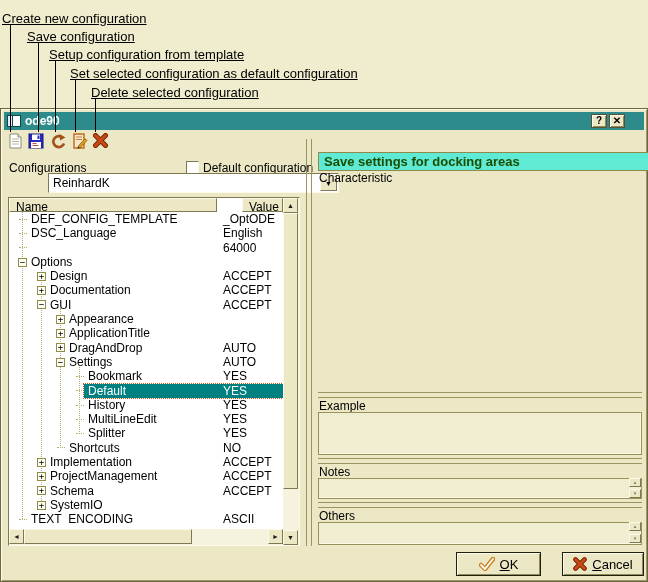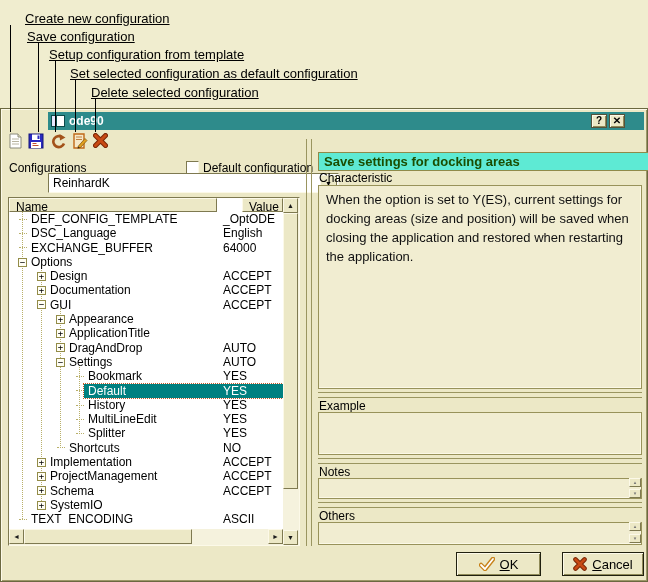--- a/index.html
+++ b/index.html
@@ -9,21 +9,21 @@
 
   
   .an { position:absolute; font-size:13px; color:#000; text-decoration:underline; white-space:nowrap; z-index:30; }
   .anline { position:absolute; width:1px; background:#000; z-index:30; }
 
   
   #dialog { position:absolute; left:0; top:108px; width:648px; height:474px; background:#ece8c6;
             border:1px solid #6b6840; box-shadow: inset 1px 1px 0 #fcf9e8, inset -1px -1px 0 #9d9768; }
 
   #titlebar { position:absolute; left:3px; top:3px; right:3px; height:18px; background:#2e8b8b;
-              display:flex; align-items:center; padding-left:3px;margin-left:44px; }
+              display:flex; align-items:center; padding-left:3px; }
   #titlebar .ttl { color:#fff; font-weight:bold; font-size:12px; margin-left:4px; }
   .tbtn { position:absolute; top:2px; width:16px; height:14px; background:#ece8c6; border:1px solid #55523a;
           box-shadow: inset 1px 1px 0 #fcf9e8, inset -1px -1px 0 #8f8a58;
           font-size:10px; font-weight:bold; text-align:center; line-height:12px; cursor:default; }
   #appicon { width:14px; height:12px; background:#fff; border:1px solid #0c4a4a; position:relative; }
   #appicon::before { content:""; position:absolute; left:0; top:0; width:4px; height:10px; background:#e8e8ff; border-right:1px solid #0c4a4a; }
 
   
   .tool { position:absolute; top:23px; width:18px; height:17px; display:flex; align-items:center; justify-content:center; }
 
@@ -85,21 +85,21 @@
   .fbtn { position:absolute; top:443px; height:24px; background:#ece8c6; border:1px solid #20200f;
           box-shadow: inset 1px 1px 0 #fcf9e8, inset -1px -1px 0 #8f8a58;
           font-size:13px; display:flex; align-items:center; justify-content:center; gap:5px; }
   .fbtn .ac { text-decoration:underline; }
 </style>
 </head>
 <body>
 
 <div id="page">
 
-  <div class="an" style="left:2px;  top:11px;margin-left:23px;">Create new configuration</div>
+  <div class="an" style="left:2px;  top:11px;">Create new configuration</div>
   <div class="an" style="left:27px; top:29px;">Save configuration</div>
   <div class="an" style="left:49px; top:47px;">Setup configuration from template</div>
   <div class="an" style="left:70px; top:66px;">Set selected configuration as default configuration</div>
   <div class="an" style="left:91px; top:85px;">Delete selected configuration</div>
   <div class="anline" style="left:10px; top:25px; height:107px;"></div>
   <div class="anline" style="left:38px; top:43px; height:89px;"></div>
   <div class="anline" style="left:55px; top:61px; height:71px;"></div>
   <div class="anline" style="left:75px; top:80px; height:52px;"></div>
   <div class="anline" style="left:95px; top:99px; height:33px;"></div>
 
@@ -178,21 +178,21 @@
             <div class="trow">
               <span class="twig" style="width: 18px;">
                 <span class="stub"></span>
               </span>
               <span class="tmain"><span class="tlabel">DSC_Language</span><span class="tvalue">English</span></span>
             </div>
             <div class="trow">
               <span class="twig" style="width: 18px;">
                 <span class="stub"></span>
               </span>
-              <span class="tmain"><span class="tlabel">EXCHANGE_BUFFER</span><span class="tvalue">64000</span></span>
+              <span class="tmain"><span class="tvalue">64000</span></span>
             </div>
             <div class="trow">
               <span class="twig" style="width: 18px;">
                 <span class="pm">−</span>
               </span>
               <span class="tmain"><span class="tlabel">Options</span><span class="tvalue"></span></span>
             </div>
             <div class="trow">
               <span class="twig" style="width: 37px;">
                 <span class="pm">+</span>
@@ -314,21 +314,20 @@
         <div class="sbtn" style="left:0; bottom:0; width:15px; height:15px; line-height:14px;">▼</div>
       </div>
     </div>
 
     <div id="vsplit"></div>
 
     <div id="rpanel">
       <div id="rhead">Save settings for docking areas</div>
 
       <div class="seclbl" style="top:62px;">Characteristic</div>
-      <div class="secbox" style="top:76px; height:204px;">When the option is set to Y(ES), current settings for docking areas (size and position) will be saved when closing the application and restored when restarting the application.</div>
 
       <div class="hsplit" style="top:283px;"></div>
       <div class="seclbl" style="top:290px;">Example</div>
       <div class="secbox" style="top:303px; height:43px;"></div>
 
       <div class="hsplit" style="top:349px;"></div>
       <div class="seclbl" style="top:356px;">Notes</div>
       <div class="secbox" style="top:369px; height:21px;"></div>
       <div class="mini" style="top:369px;">▴</div>
       <div class="mini" style="top:380px;">▾</div>

